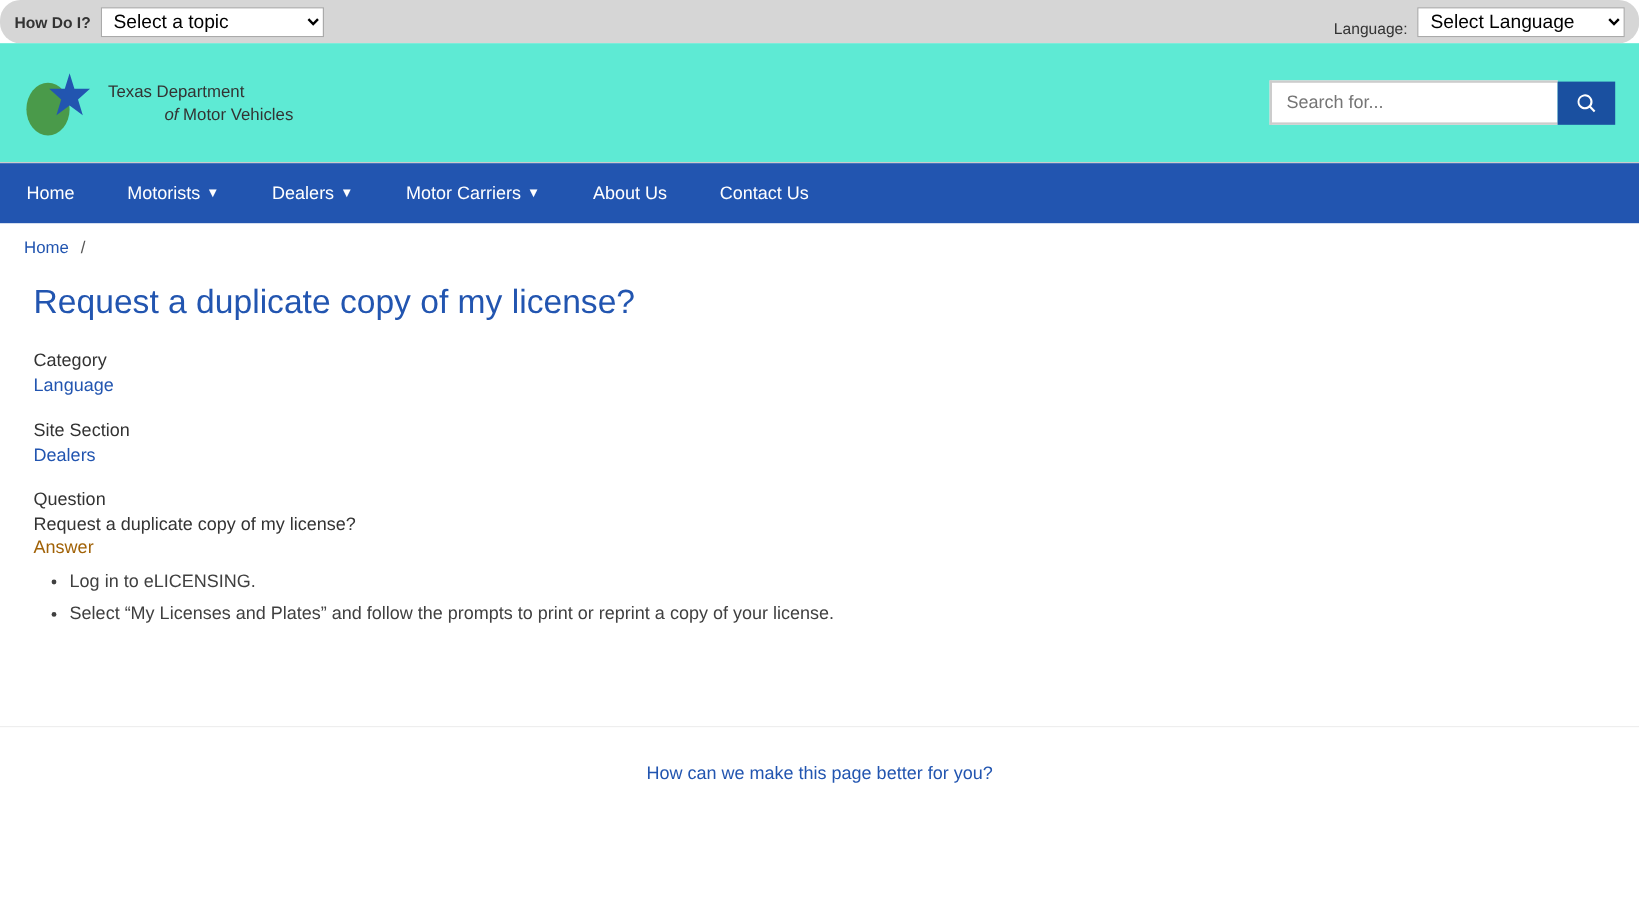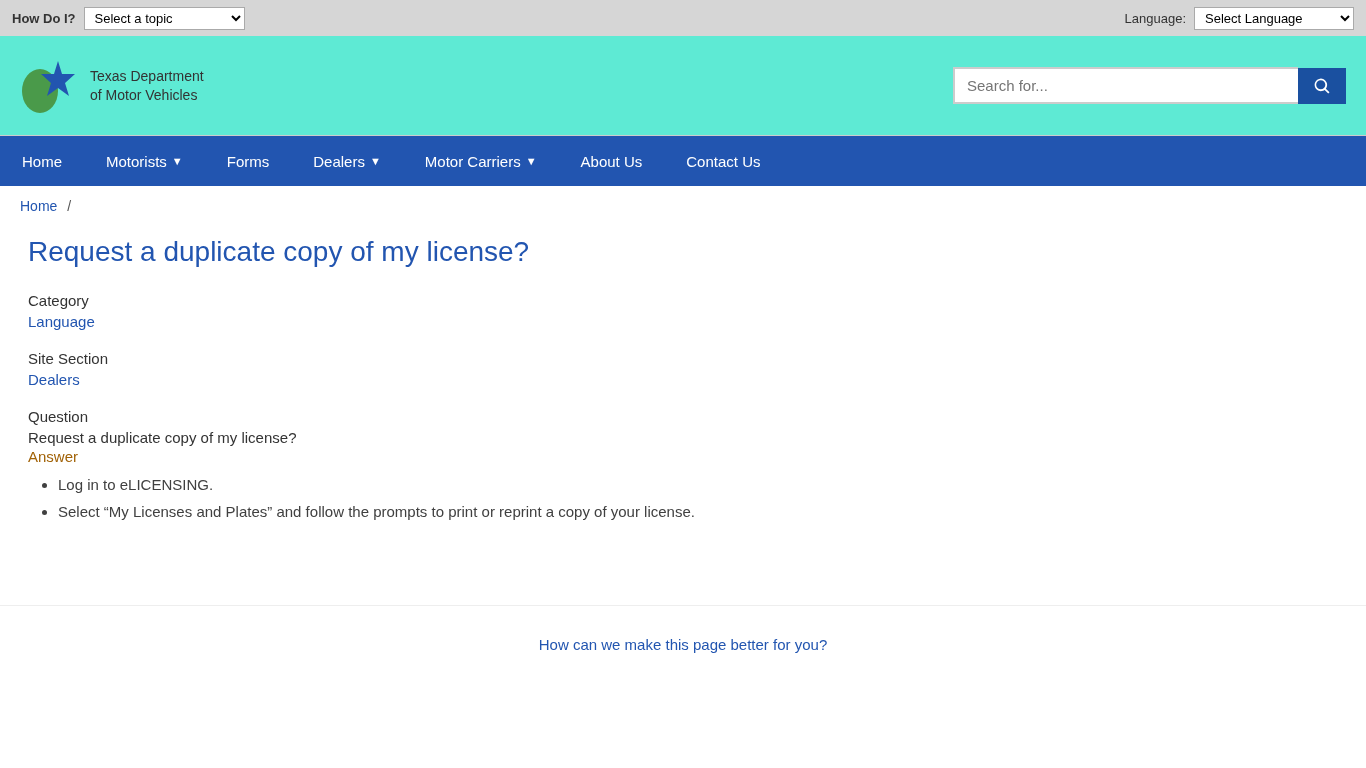--- a/index.html
+++ b/index.html
@@ -7,43 +7,44 @@
 
     
     .top-bar {
       background: #d6d6d6;
       display: flex;
       align-items: center;
       justify-content: space-between;
       padding: 4px 12px;
       font-size: 13px;
       min-height: 36px;
+      border-radius: 17px;
     }
     .top-bar-left {
       display: flex;
       align-items: center;
       gap: 8px;
     }
     .top-bar-label {
       font-weight: bold;
       color: #333;
       white-space: nowrap;
     }
     .top-bar select {
       padding: 2px 24px 2px 6px;
-      font-size: 13px;
+      font-size: 16px;
       border: 1px solid #aaa;
       background: #fff;
       appearance: auto;
       min-width: 160px;
       cursor: pointer;
     }
     .top-bar-right {
       display: flex;
-      align-items: center;
+      align-items: flex-end;
       gap: 8px;
     }
     .top-bar-right .lang-label {
       color: #333;
     }
 
     
     .site-header {
       background: #5eead4;
       display: flex;
@@ -61,27 +62,29 @@
     .logo-icon {
       width: 60px;
       height: 60px;
     }
     .logo-text {
       font-size: 14px;
       color: #333;
       line-height: 1.3;
     }
     .logo-text span {
+      font-style: italic;
+      margin-left: 47px;
     }
     .search-area {
       display: flex;
       align-items: center;
     }
     .search-input {
-      width: 345px;
+      width: 240px;
       padding: 8px 12px;
       font-size: 15px;
       border: 2px solid #ccc;
       border-right: none;
       outline: none;
       color: #999;
     }
     .search-btn {
       background: #1a50a0;
       border: none;
@@ -241,23 +244,20 @@
 
 <nav class="main-nav">
   <a class="nav-item">
     <span>Home</span>
   </a>
   <a class="nav-item">
     <span>Motorists</span>
     <span class="dropdown-arrow">▼</span>
   </a>
   <a class="nav-item">
-    <span>Forms</span>
-  </a>
-  <a class="nav-item">
     <span>Dealers</span>
     <span class="dropdown-arrow">▼</span>
   </a>
   <a class="nav-item">
     <span>Motor Carriers</span>
     <span class="dropdown-arrow">▼</span>
   </a>
   <a class="nav-item">
     <span>About Us</span>
   </a>

